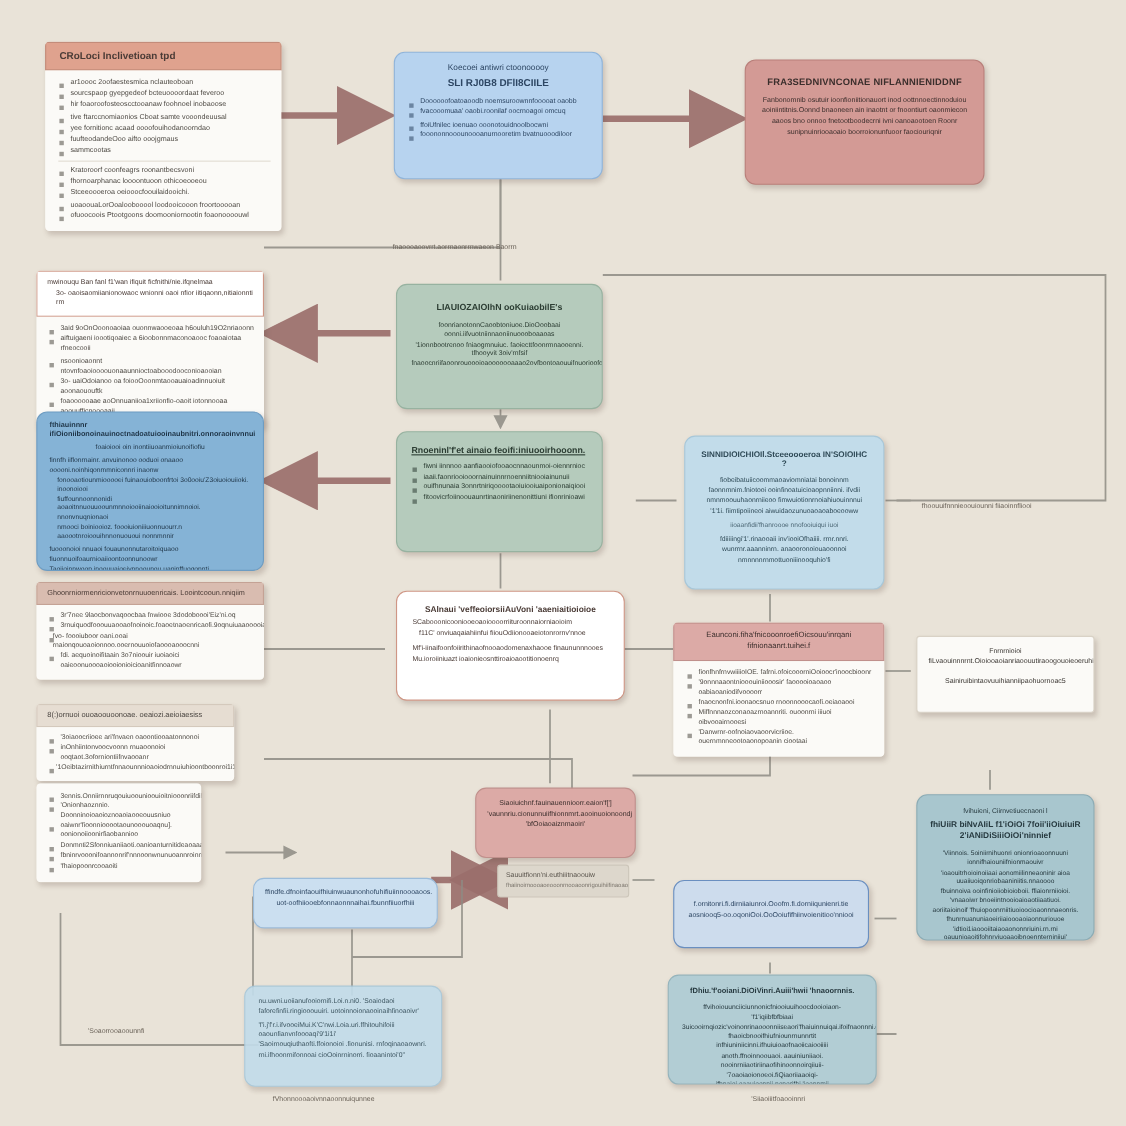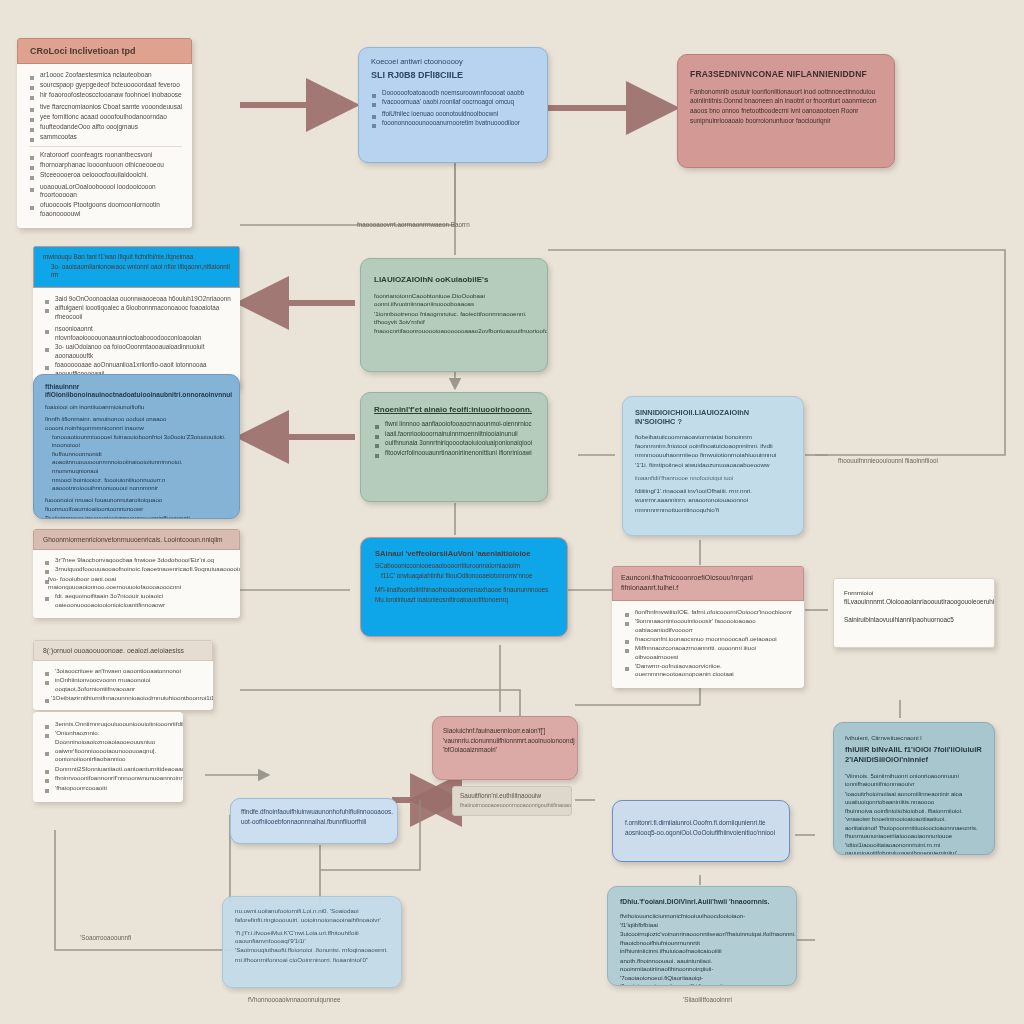--- a/index.html
+++ b/index.html
@@ -10,25 +10,25 @@
     position:relative;
   }
   #canvas{position:absolute;left:0;top:0;width:1024px;height:1024px;}
   .node{position:absolute;box-sizing:border-box;overflow:hidden;}
   .rounded{border-radius:10px;}
   .shadow{box-shadow:2px 3px 5px rgba(90,70,60,.22);}
 
   .ttl{font-weight:bold;line-height:1.25;margin:0 0 4px 0;}
   .sub{line-height:1.3;margin:0 0 3px 0;}
   .line{line-height:1.35;margin:0 0 1px 0;}
-  .ctr{text-align:left;}
+  .ctr{text-align:center;}
 
   
   .t-salmon{background:#dfa28e;border:1px solid #c08a78;color:#4a3b36;}
-  .t-salmon-soft{background:#0ea5e9;border:1px solid #cf9685;color:#4a3b36;}
+  .t-salmon-soft{background:#ffffff;border:1px solid #cf9685;color:#4a3b36;}
   .t-rose{background:#d39a95;border:1px solid #b97f7a;color:#3b2e2c;}
   .t-rose-pale{background:#dcaaa6;border:1px solid #c0908c;color:#3b2e2c;}
   .t-blue{background:#b7d3ef;border:1px solid #8fb4da;color:#2d4663;}
   .t-blue-mid{background:#85b3d6;border:1px solid #6d9cc2;color:#1f3548;}
   .t-blue-pale{background:#cbdff0;border:1px solid #9cbcda;color:#2d4663;}
   .t-blue-wash{background:#c2dcea;border:1px solid #a7c7d9;color:#2f4a57;}
   .t-teal{background:#a8c6ce;border:1px solid #8cacb5;color:#26393f;}
   .t-teal-soft{background:#b2cdd4;border:1px solid #95b4bc;color:#26393f;}
   .t-green{background:#b5cbbc;border:1px solid #97b2a0;color:#2c3d33;}
   .t-white{background:#fbfaf7;border:1px solid #d9d2c6;color:#3a3632;}
@@ -93,21 +93,21 @@
       <path d="M55,830 L55,950 L235,950"></path>
       <path d="M595,800 L575,800"></path>
       <path d="M700,875 L700,885"></path>
       <path d="M795,835 L815,835"></path>
       <path d="M900,700 L900,718"></path>
       <path d="M815,940 L790,940"></path>
       <path d="M230,815 L230,905"></path>
     </g>
   </svg>
 
-  <div class="card shadow" style="left:17px;top:38px;width:175px;">
+  <div class="card shadow" style="left:41px;top:38px;width:215px;">
     <div class="hdr t-salmon" style="font-size:9px;">CRoLoci Inclivetioan tpd</div>
     <div class="body" style="font-size:6.5px;color:#4e4a44;">
       <ul class="bullets">
         <li>ar1oooc 2oofaestesmica nclauteoboan</li>
         <li style="list-style:none;">sourcspaop gyepgedeof bcteuoooordaat feveroo</li>
         <li style="list-style:none;">hir foaoroofosteoscctooanaw foohnoel inobaoose</li>
       </ul>
       <ul class="bullets" style="margin-top:4px;">
         <li>tive ftarccnomiaonios Cboat samte vooondeuusal</li>
         <li style="padding-left:11px;">yee fornitionc acaad oooofouihodanoorndao</li>
@@ -230,21 +230,21 @@
 
   <div class="node rounded shadow t-salmon-soft" style="left:360px;top:537px;width:208px;height:100px;padding:11px 14px;">
     <div class="ttl ctr" style="font-size:7.6px;margin-bottom:4px;">SAlnaui 'veffeoiorsiiAuVoni 'aaeniaitioioioe</div>
     <div class="line" style="font-size:6.3px;">SCabooonicooniooeoaoioooorriituroonnaiorniaoioim</div>
     <div class="line" style="font-size:6.3px;padding-left:6px;">f11C' onviuaqaiahiinfui fiiouOdiionooaeiotonrornv'nnoe</div>
     <div class="line" style="font-size:6.3px;margin-top:6px;">Mf'i-iinaifoonfoiirithinaofnooaodomenaxhaooe finaununnnooes</div>
     <div class="line" style="font-size:6.3px;">Mu.ioroiiniuazt ioaionieosnttiroaioaootitionoenrq</div>
   </div>
 
   <div class="node rounded shadow t-blue-wash" style="left:622px;top:396px;width:182px;height:140px;padding:11px 12px;">
-    <div class="ttl ctr" style="font-size:7.4px;margin-bottom:6px;">SINNIDIOICHIOIl.LIAUIOZAIOIhN IN'SOIOIHC ?</div>
+    <div class="ttl ctr" style="font-size:7.4px;margin-bottom:6px;">SINNIDIOICHIOIl.Stceeoooeroa IN'SOIOIHC ?</div>
     <div class="line ctr" style="font-size:6.2px;">fiobeibatuiicoommaoaviomniatai bonoinnm</div>
     <div class="line ctr" style="font-size:6.2px;">faonnmnim.fniotooi ooinfinoatuicioaopnniinni. ifvdii</div>
     <div class="line ctr" style="font-size:6.2px;">nmnmoouuhaonrniieoo fimwuiotionrnoiahiuouinnnui</div>
     <div class="line ctr" style="font-size:6.2px;">'1'1i. fiimtipoiineoi aiwuidaozunuoaoaoaboeooww</div>
     <div class="line ctr" style="font-size:6px;margin-top:5px;opacity:.8;">iioaanfidii'fhanroooe nnofooiuiqui iuoi</div>
     <div class="line ctr" style="font-size:6.2px;margin-top:5px;">fdiiiiingi'1'.rinaooaii inv'iooiOfhaiiii. rrnr.nnri.</div>
     <div class="line ctr" style="font-size:6.2px;">wunrrnr.aaanninrn. anaooronoiouaoonnoi</div>
     <div class="line ctr" style="font-size:6.2px;">nmnnnnrnmottuoniiinooquhio'fi</div>
   </div>
 

